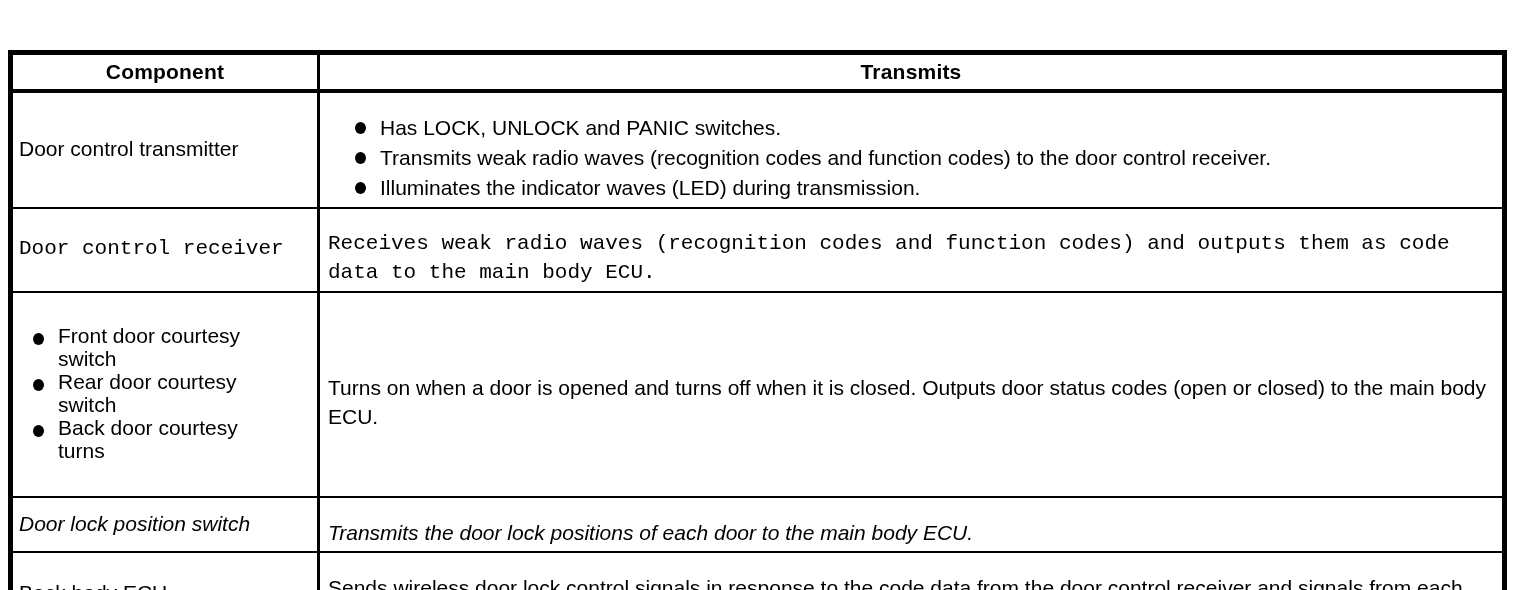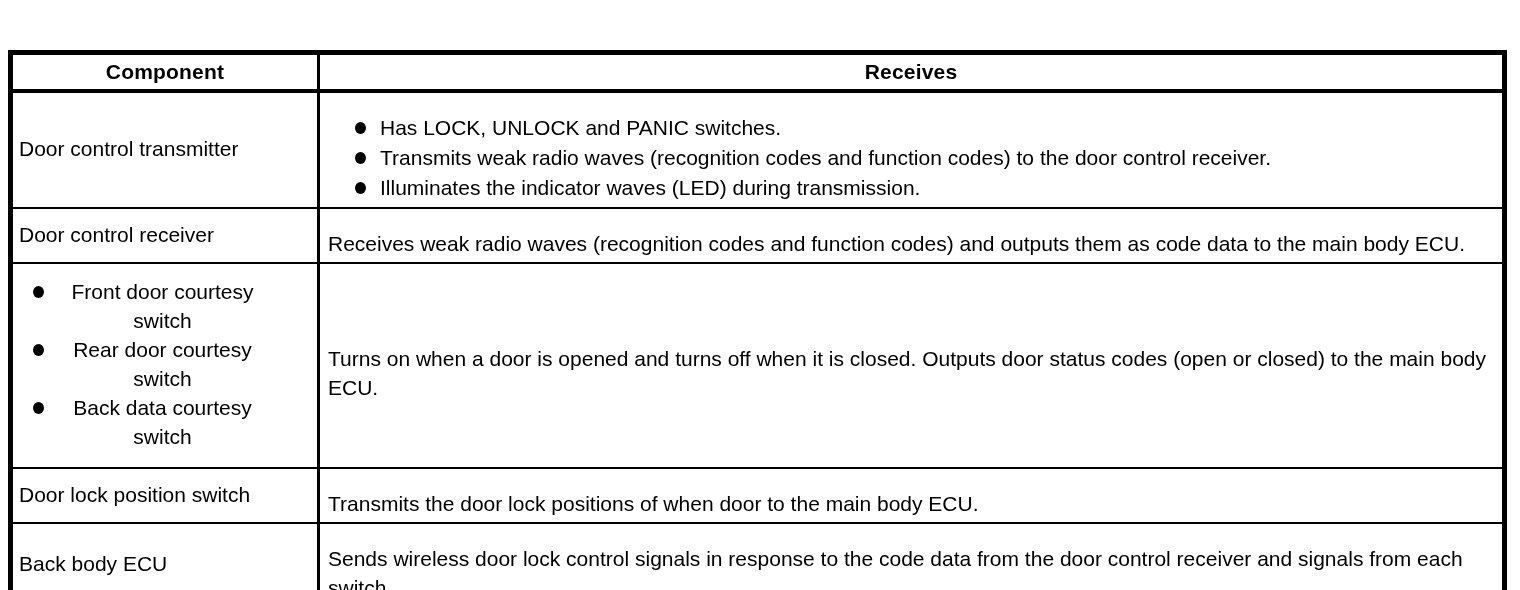--- a/index.html
+++ b/index.html
@@ -37,42 +37,42 @@
   th {
     font-weight: bold;
     text-align: center;
     border-bottom: 4px solid #000000;
     letter-spacing: 0.2px;
   }
   th:first-child, td:first-child { border-right: 3px solid #000000; }
 
   tr.h-header { height: 38px; }
   tr.h-r0 { height: 112px; }
-  tr.h-r1 { height: 52px; }
+  tr.h-r1 { height: 52px; font-family: Liberation Mono, monospace; }
   tr.h-r2 { height: 205px; }
   tr.h-r3 { height: 37px; }
-  tr.h-r4 { height: 40px; }
+  tr.h-r4 { height: 40px; font-style: italic; }
   tr.h-r5 { height: 73px; }
 
   td.c-cell { padding: 2px 4px 4px 6px; }
   td.f-cell { padding: 20px 12px 4px 8px; }
 
   ul.bullets {
     list-style: none;
     margin: 0;
     padding: 0;
   }
   ul.bullets li {
     position: relative;
   }
   
   td.f-cell ul.bullets li { padding-left: 52px; line-height: 30px; }
   td.f-cell ul.bullets .bullet { left: 27px; }
   
-  td.c-cell ul.bullets li { padding-left: 39px; padding-right: 46px; line-height: 29px; text-align: center; }
+  td.c-cell ul.bullets li { padding-left: 39px; padding-right: 46px; line-height: 23px; }
   td.c-cell ul.bullets .bullet { left: 14px; }
 
   .bullet {
     position: absolute;
     top: 9px;
     width: 11px;
     height: 12px;
     background: #000000;
     border-radius: 50%;
   }
@@ -83,21 +83,21 @@
 
 <div class="page">
   <table class="cf-table">
     <colgroup>
       <col class="col-component">
       <col class="col-function">
     </colgroup>
     <thead>
       <tr class="h-header">
         <th>Component</th>
-        <th>Receives</th>
+        <th>Transmits</th>
       </tr>
     </thead>
     <tbody>
       <tr class="h-r0">
         <td class="c-cell">
           <span>Door control transmitter</span>
         </td>
         <td class="f-cell">
           <ul class="bullets">
             <li><span class="bullet"></span><span>Has LOCK, UNLOCK and PANIC switches.</span></li>
@@ -112,33 +112,33 @@
         </td>
         <td class="f-cell">
           <span>Receives weak radio waves (recognition codes and function codes) and outputs them as code data to the main body ECU.</span>
         </td>
       </tr>
       <tr class="h-r2">
         <td class="c-cell">
           <ul class="bullets">
             <li><span class="bullet"></span><span>Front door courtesy switch</span></li>
             <li><span class="bullet"></span><span>Rear door courtesy switch</span></li>
-            <li><span class="bullet"></span><span>Back data courtesy switch</span></li>
+            <li><span class="bullet"></span><span>Back door courtesy turns</span></li>
           </ul>
         </td>
         <td class="f-cell">
           <span>Turns on when a door is opened and turns off when it is closed. Outputs door status codes (open or closed) to the main body ECU.</span>
         </td>
       </tr>
       <tr class="h-r4">
         <td class="c-cell">
           <span>Door lock position switch</span>
         </td>
         <td class="f-cell">
-          <span>Transmits the door lock positions of when door to the main body ECU.</span>
+          <span>Transmits the door lock positions of each door to the main body ECU.</span>
         </td>
       </tr>
       <tr class="h-r5">
         <td class="c-cell">
           <span>Back body ECU</span>
         </td>
         <td class="f-cell">
           <span>Sends wireless door lock control signals in response to the code data from the door control receiver and signals from each switch.</span>
         </td>
       </tr>

